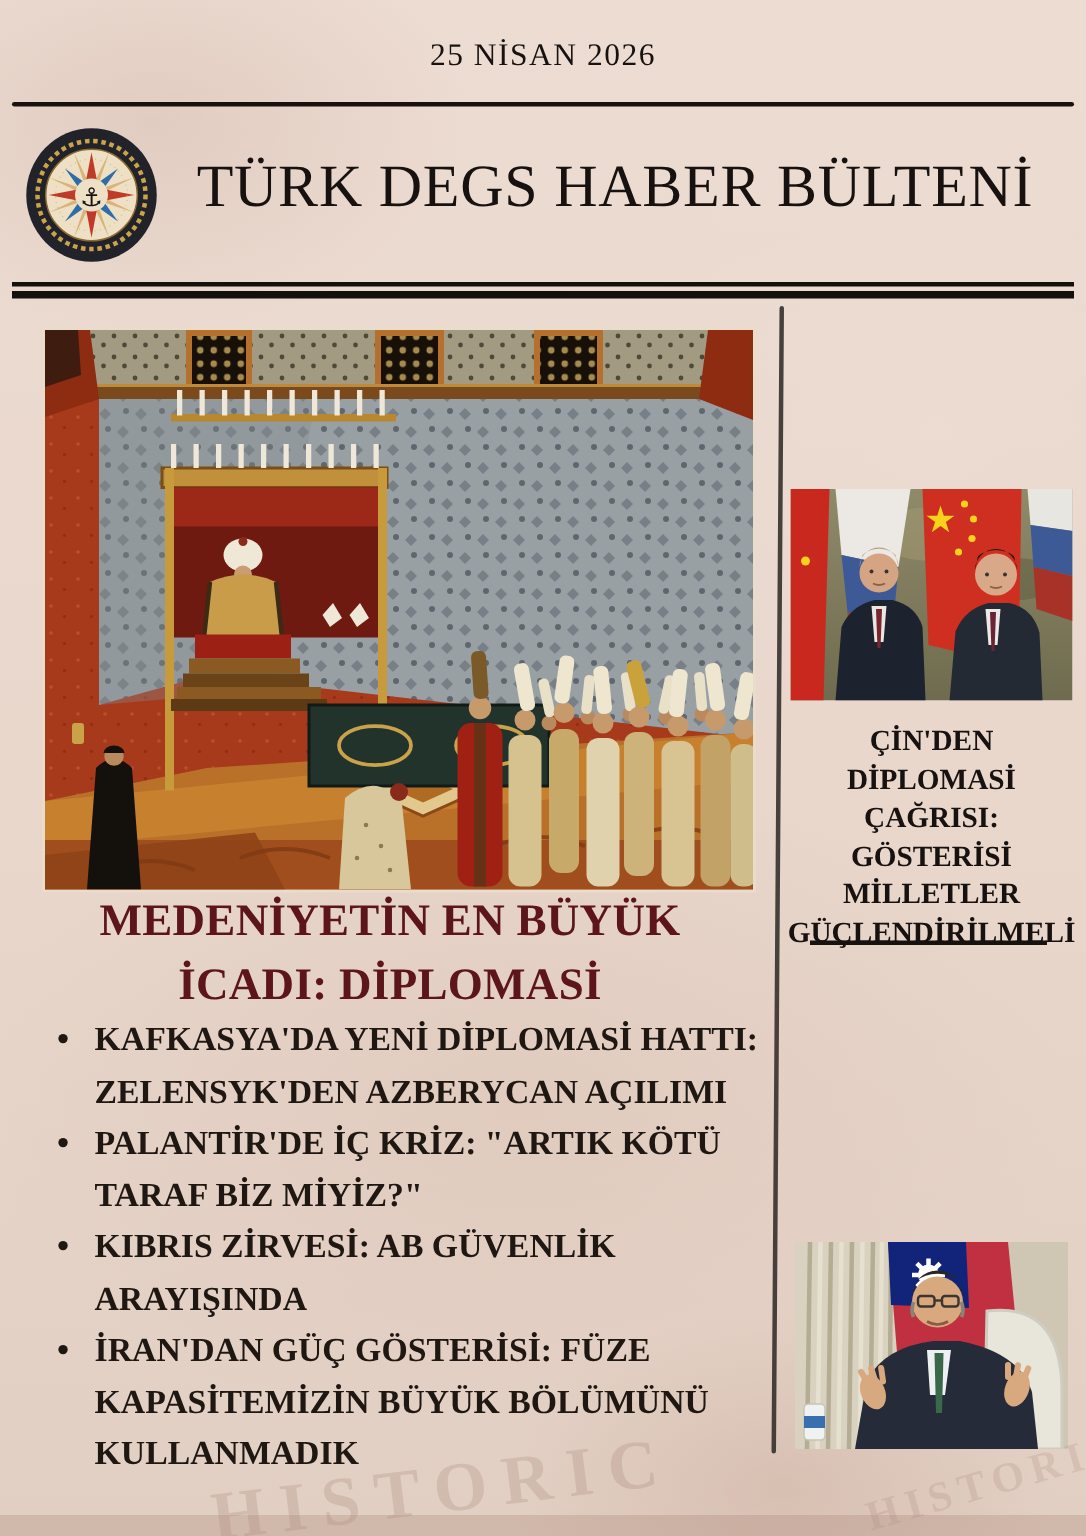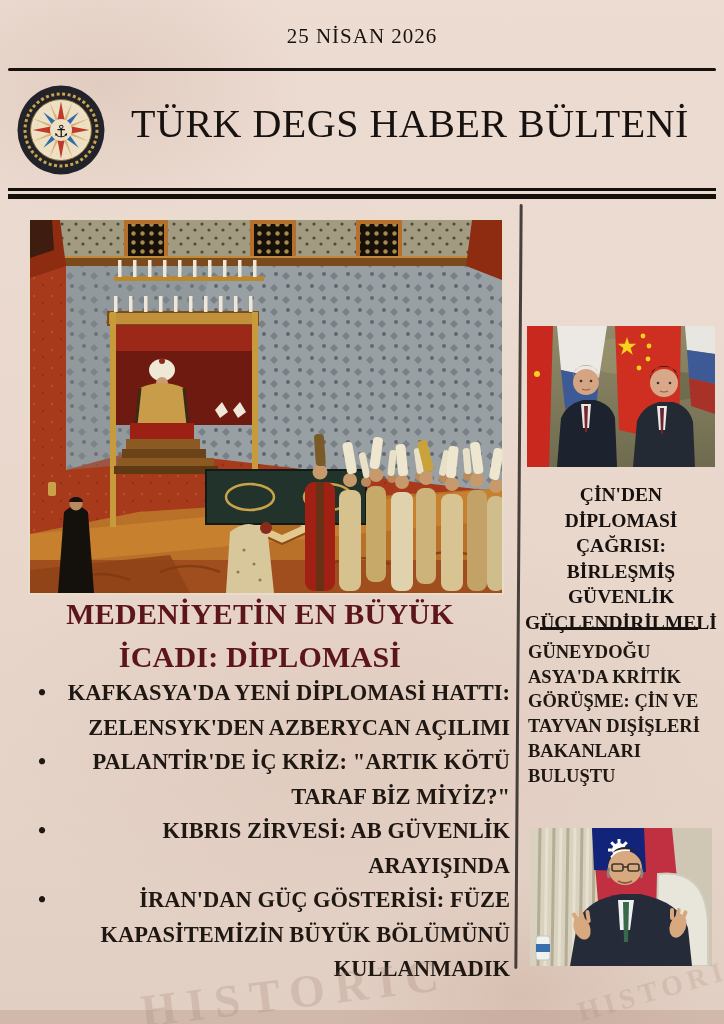--- a/index.html
+++ b/index.html
@@ -24,21 +24,21 @@
   .logo{top:85px; left:16px; width:90px; height:90px;}
   .masthead-title{top:98px; left:110px; width:600px; text-align:center;
     font-size:40px; line-height:52px; font-weight:400; letter-spacing:.5px; color:#17120f;}
   .rule-double{top:188px; left:8px; width:708px; height:3px;
     border-top:3px solid #14100c; border-bottom:5px solid #14100c;}
   .feature-image{top:220px; left:30px; width:472px; height:373px; box-shadow:0 0 0 2px #e9dccb;}
   .feature-image svg{display:block; width:100%; height:100%;}
   .main-headline{top:592px; left:14px; width:492px; text-align:center;
     font-size:30px; line-height:43px; font-weight:700; letter-spacing:.2px; color:#5c151b;}
   .bullet-list{top:676px; left:36px; width:474px; margin:0; padding:0; list-style:none;
-    font-size:22.5px; line-height:34.5px; font-weight:700; color:#1e1712;text-align:right;}
+    font-size:22.5px; line-height:34.5px; font-weight:700; color:#1e1712;}
   .bullet-list li{position:relative; padding-left:27px; margin:0;}
   .bullet-list li::before{content:"•"; position:absolute; left:2px; top:0; font-size:23px;}
   .col-divider{left:517px; top:204px; width:3px; height:765px; background:#35302b;
     border-radius:2px; transform:rotate(.4deg); opacity:.9;}
   .sb-story1{left:528px; top:201px; width:186px; text-align:justify;
     font-size:17.5px; line-height:27.6px; font-weight:700; color:#1e1712;}
   .sb-img1{left:527px; top:326px; width:188px; height:141px;}
   .sb-img1 svg,.sb-img2 svg{display:block; width:100%; height:100%;}
   .sb-story2{left:523px; top:482px; width:196px; text-align:center;
     font-size:19.5px; line-height:25.6px; font-weight:700; color:#17120f;}
@@ -323,23 +323,22 @@
         <polygon points="133,82 137,82 136,108 134,108" fill="#6b2433"></polygon>
         <circle cx="137" cy="57" r="14" fill="#d9a888"></circle>
         <path d="M123,54 a14,14 0 0 1 28,0 l-2,-9 a14,9 0 0 0 -24,0 z" fill="#151312"></path>
         <circle cx="131" cy="57" r="1.3" fill="#3a3230"></circle>
           <circle cx="143" cy="57" r="1.3" fill="#3a3230"></circle>
         <path d="M133,65 q4,2 8,0" stroke="#8a6248" stroke-width="1.2" fill="none"></path>
       </g>
     </svg>
   </figure>
 
-  <div class="abs sb-story2">ÇİN'DEN DİPLOMASİ ÇAĞRISI: BİRLEŞMİŞ GÜVENLİK GÜÇLENDİRİLMELİ</div>
+  <div class="abs sb-story2">ÇİN'DEN DİPLOMASİ ÇAĞRISI: GÖSTERİSİ MİLLETLER GÜÇLENDİRİLMELİ</div>
   <div class="abs sb-divider"></div>
-  <div class="abs sb-story3">GÜNEYDOĞU ASYA'DA KRİTİK GÖRÜŞME: ÇİN VE TAYVAN DIŞİŞLERİ BAKANLARI BULUŞTU</div>
 
   <figure class="abs sb-img2" style="margin:0">
     <svg viewBox="0 0 182 138" preserveAspectRatio="none">
       <rect width="182" height="138" fill="#cfc7b4"></rect>
 
       <rect x="0" y="0" width="70" height="138" fill="#d9d2c0"></rect>
       <g stroke="#b5ac94" stroke-width="3">
         <line x1="10" y1="0" x2="8" y2="138"></line>
           <line x1="24" y1="0" x2="22" y2="138"></line>
         <line x1="38" y1="0" x2="36" y2="138"></line>

